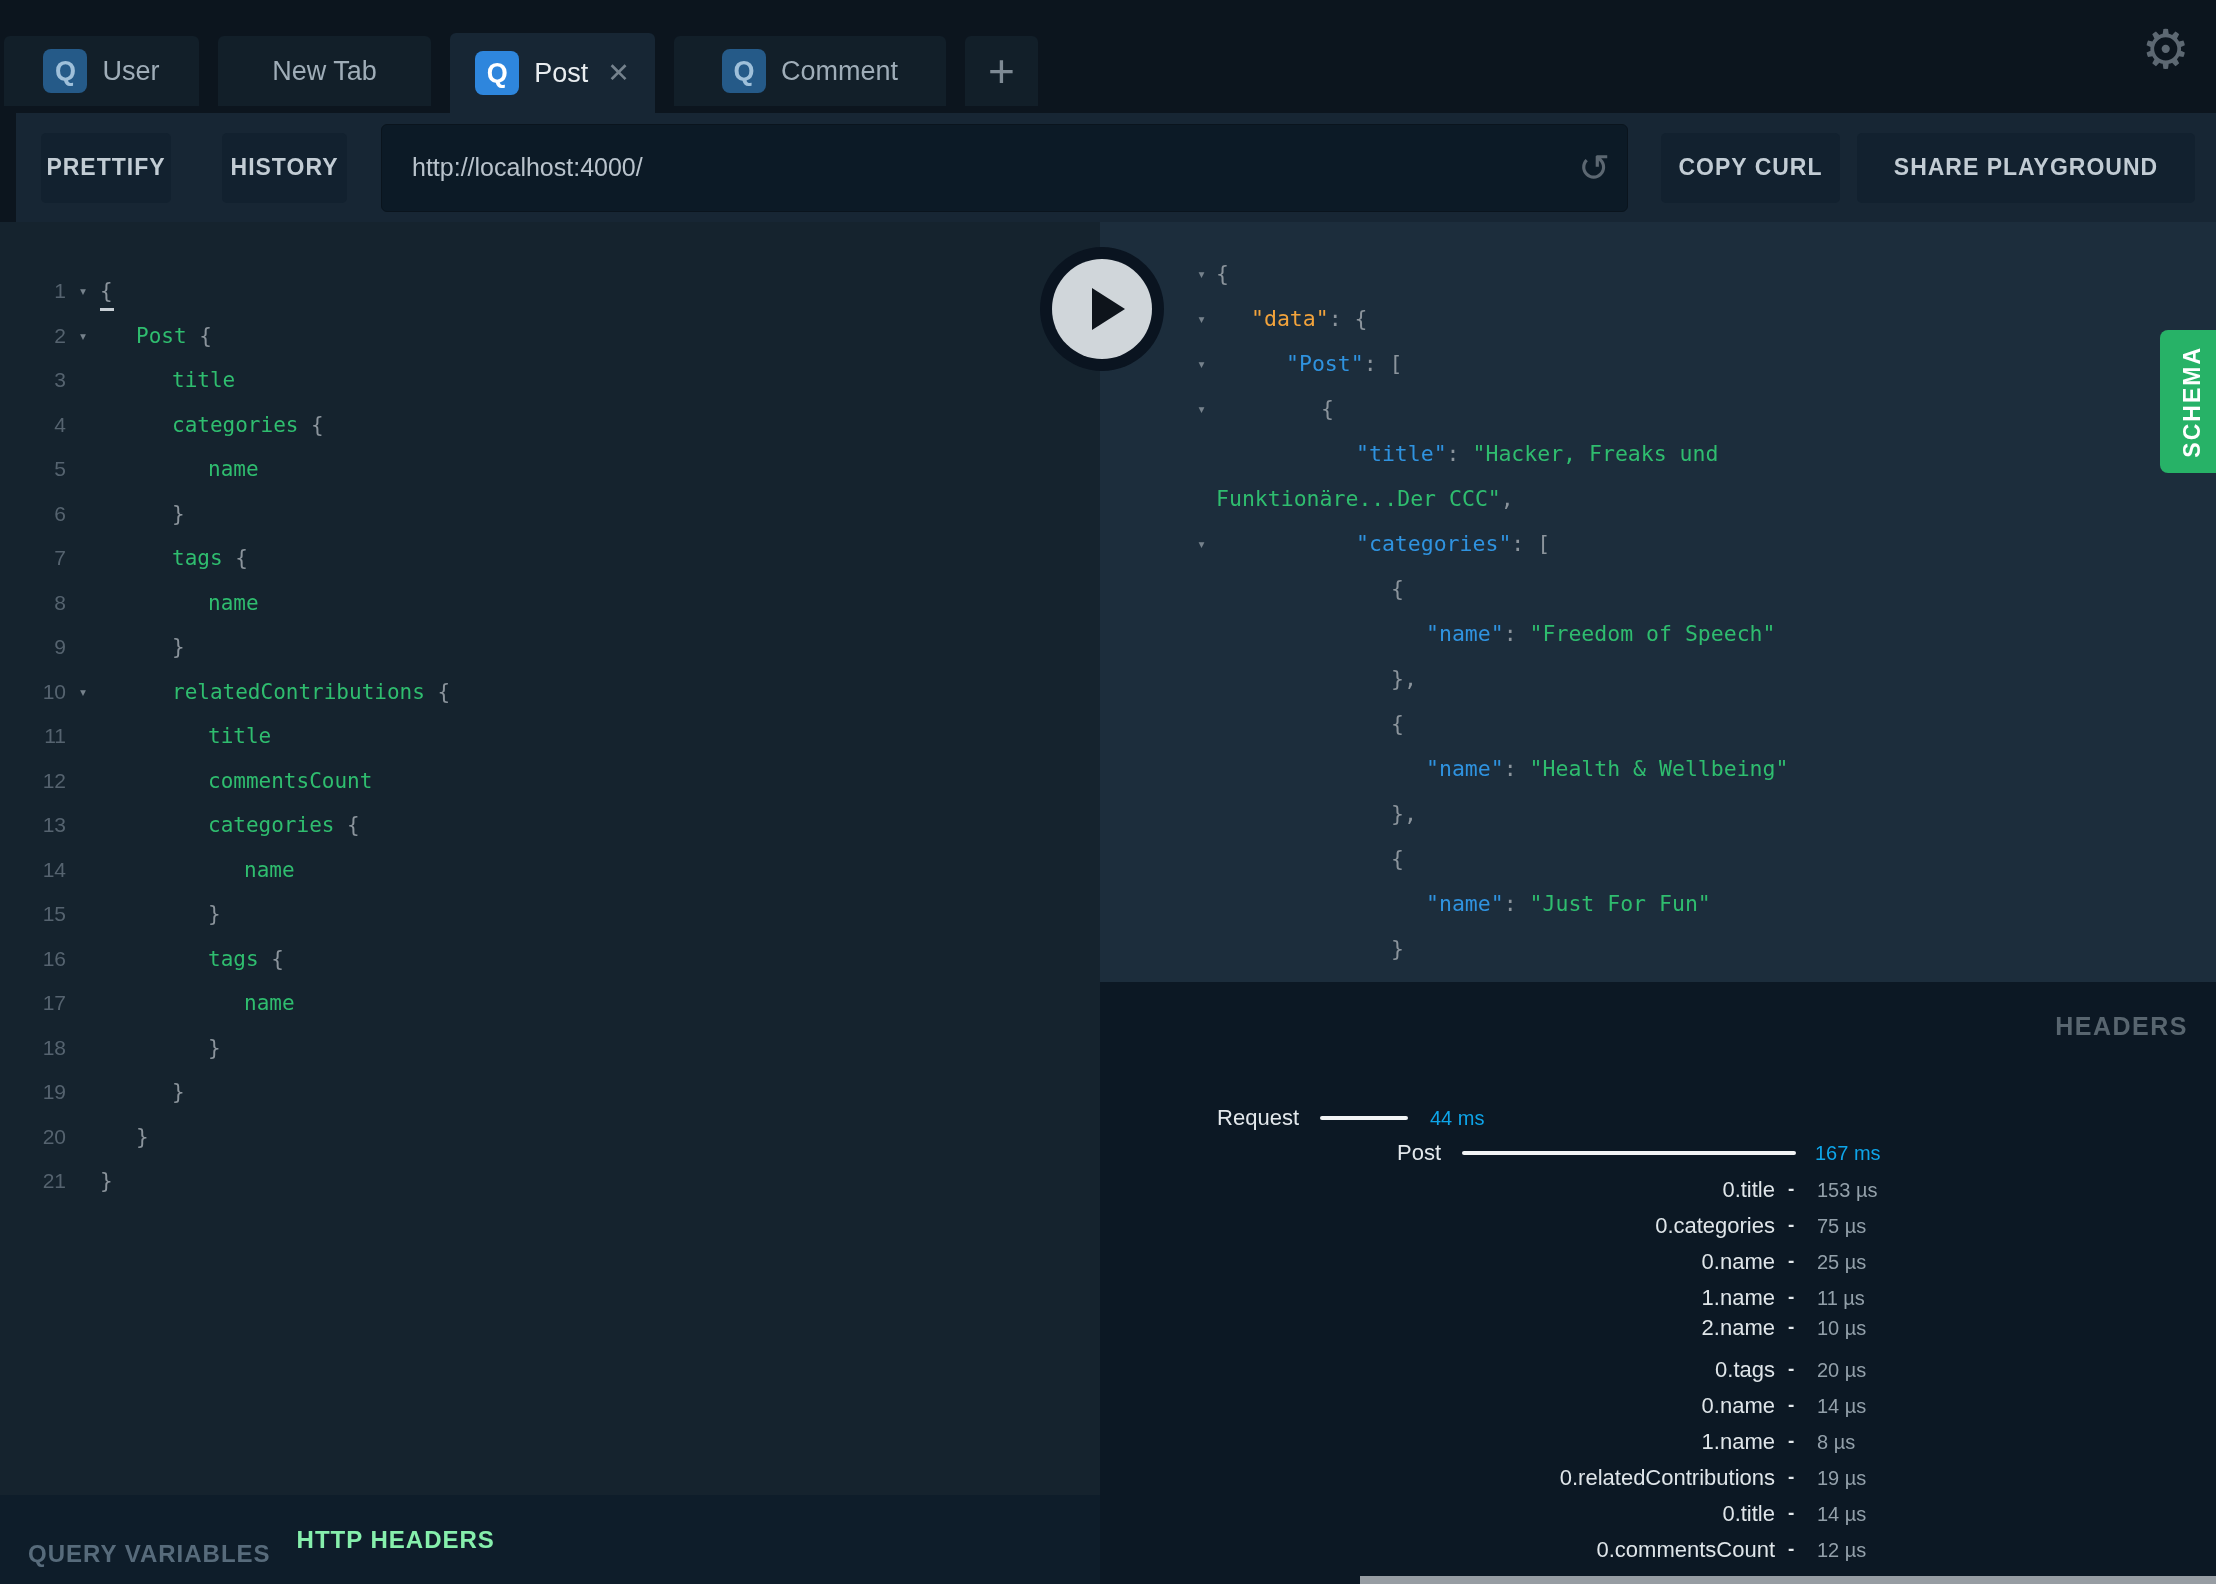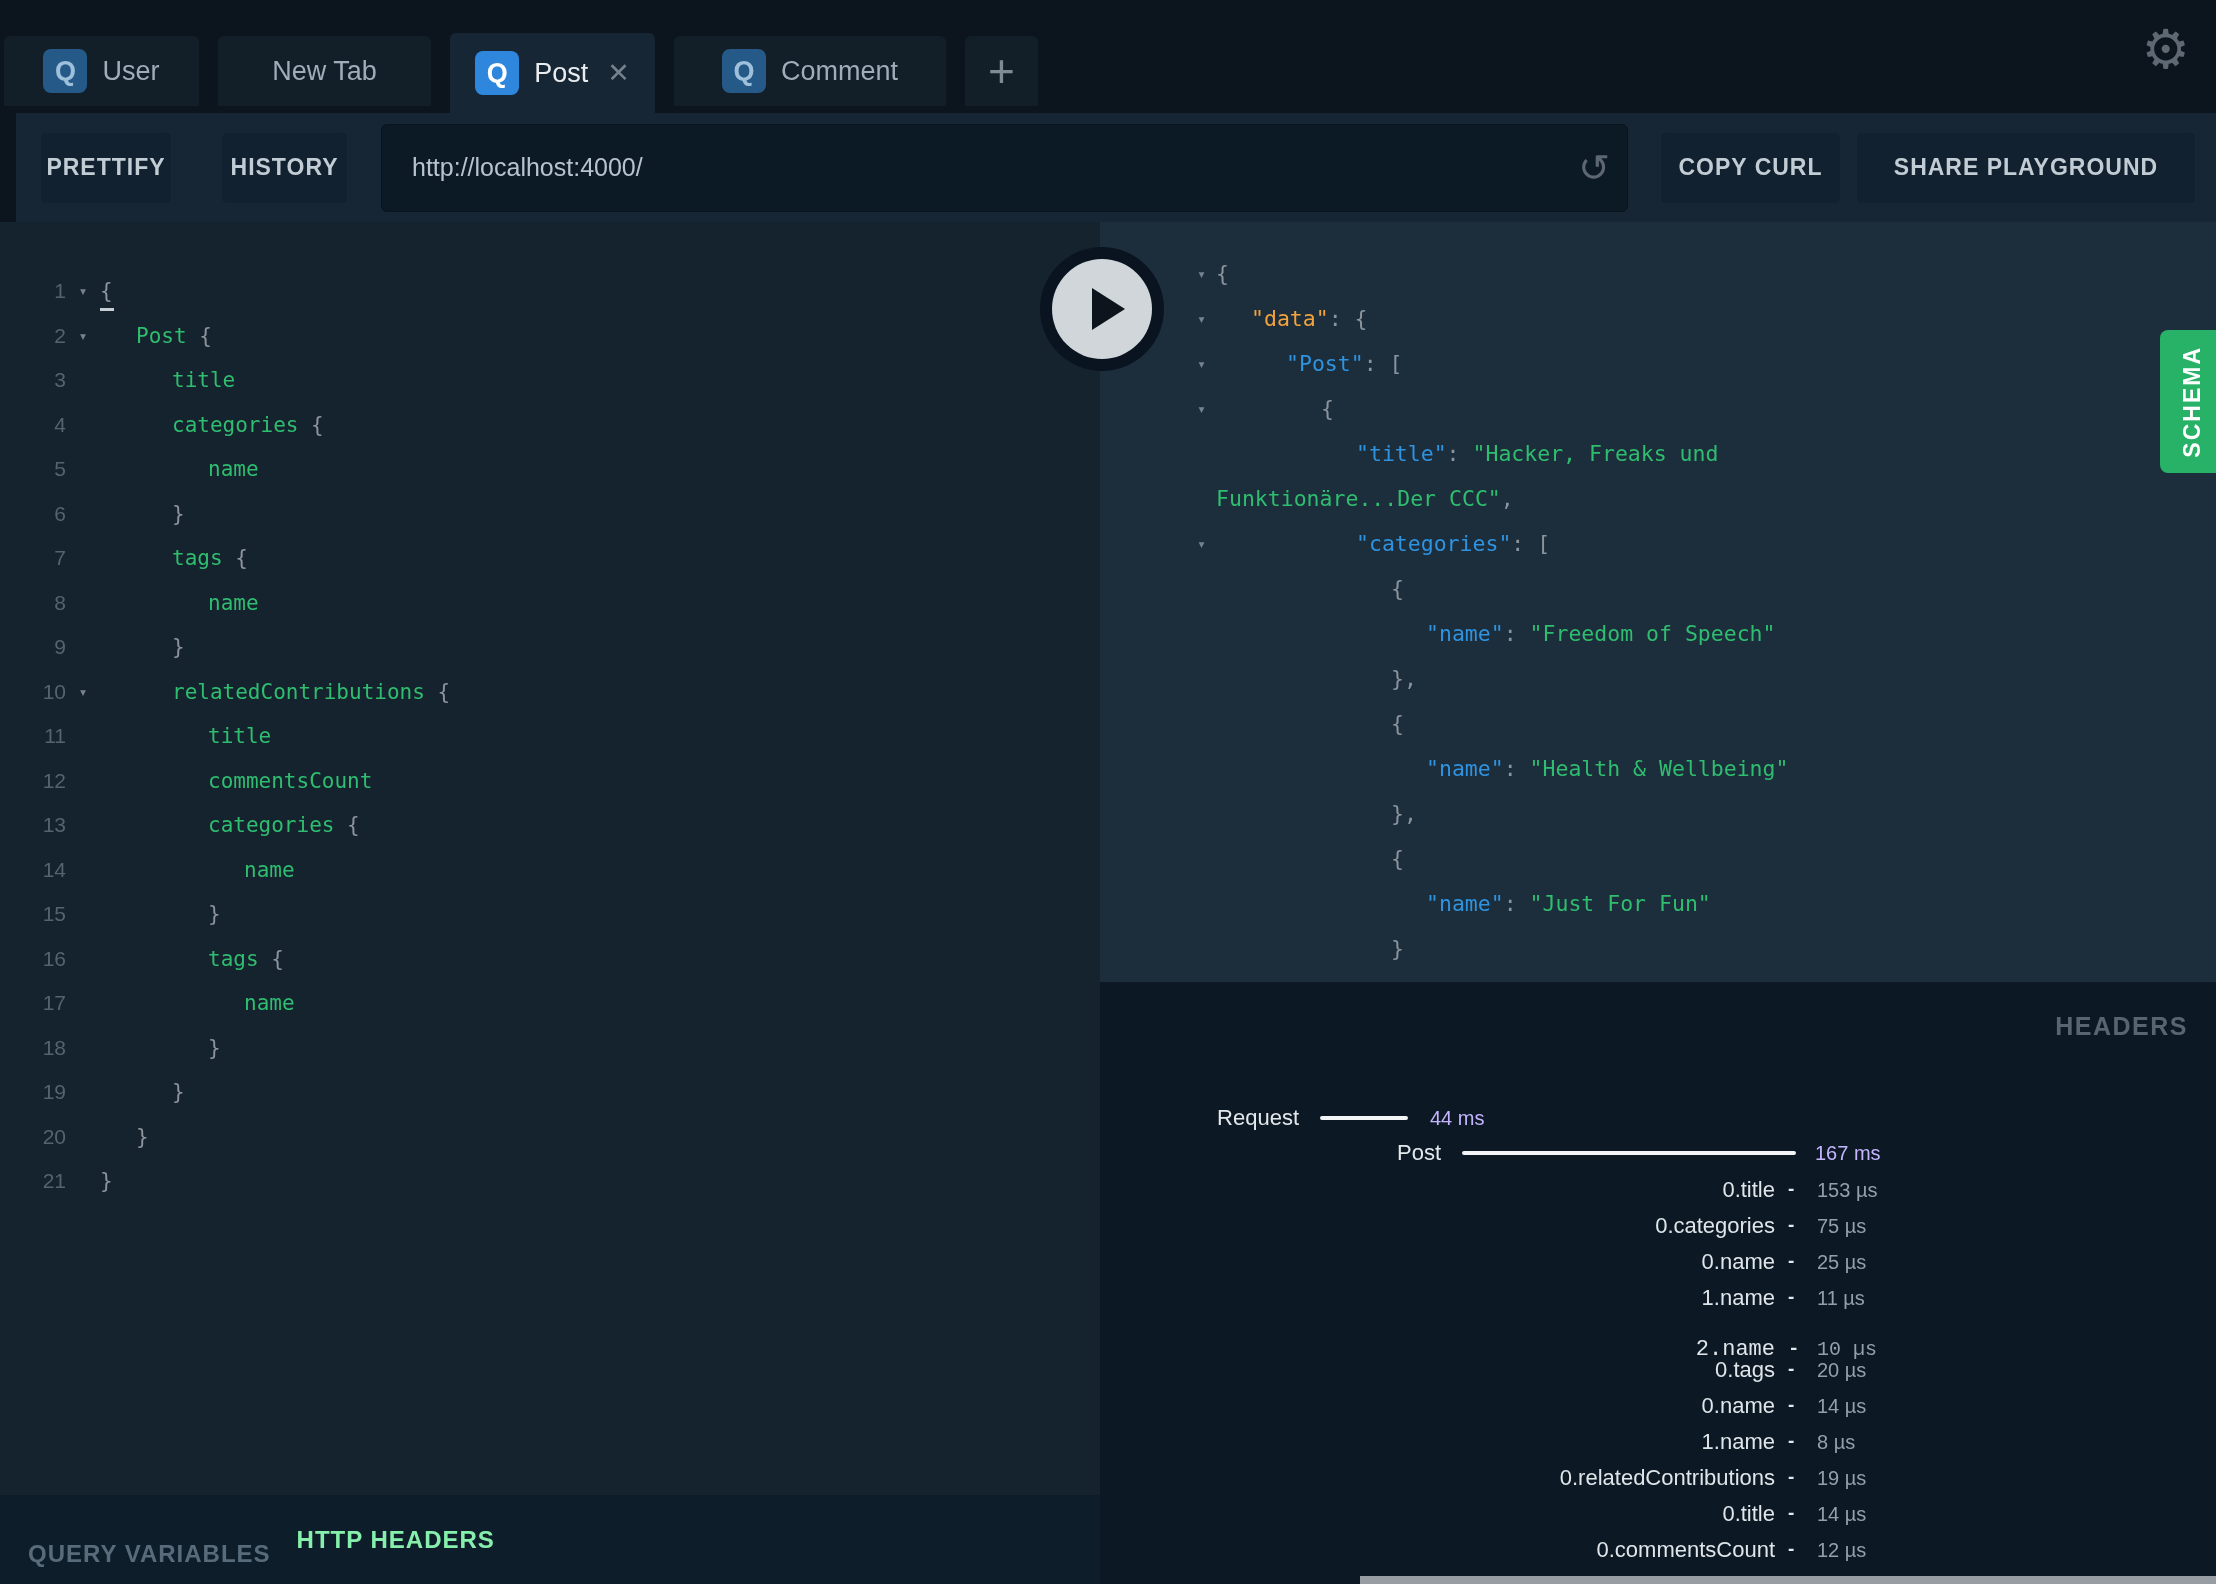--- a/index.html
+++ b/index.html
@@ -82,21 +82,21 @@
                font-size:23px;letter-spacing:2px;}
 
   
   .tracing{position:absolute;left:1100px;top:982px;width:1116px;height:602px;background:#0c1824;overflow:hidden;}
   .tracing-title{position:absolute;top:30px;right:28px;color:#58656f;font-size:25px;font-weight:bold;
                  letter-spacing:1.5px;}
   .span-row{position:absolute;left:0;width:100%;height:36px;}
   .span-label{position:absolute;color:#e3e8ec;font-size:22px;line-height:36px;white-space:nowrap;
               transform:translateX(-100%);}
   .span-bar{position:absolute;top:16px;height:4px;background:#f2f4f5;border-radius:2px;}
-  .span-value{position:absolute;color:#c4b5fd;font-size:20px;line-height:36px;white-space:nowrap;}
+  .span-value{position:absolute;color:#0ea5e9;font-size:20px;line-height:36px;white-space:nowrap;}
   .res-row{position:absolute;left:0;width:100%;height:36px;}
   .res-label{position:absolute;right:441px;color:#dfe5e9;font-size:22px;line-height:36px;white-space:nowrap;}
   .res-dash{position:absolute;left:688px;color:#e3e8ec;font-weight:bold;font-size:19px;line-height:34px;}
   .res-value{position:absolute;left:717px;color:#93a0aa;font-size:20px;line-height:36px;white-space:nowrap;}
   .hscroll{position:absolute;bottom:0;left:260px;right:0;height:8px;background:#979da3;cursor:pointer;}
 </style>
 </head>
 <body>
 
 <div class="app">
@@ -362,21 +362,21 @@
         <div class="res-row" style="top: 262px;">
           <span class="res-label">0.name</span>
           <span class="res-dash">-</span>
           <span class="res-value">25 µs</span>
         </div>
         <div class="res-row" style="top: 298px;">
           <span class="res-label">1.name</span>
           <span class="res-dash">-</span>
           <span class="res-value">11 µs</span>
         </div>
-        <div class="res-row" style="top: 350px; font-family: Liberation Mono, monospace;">
+        <div class="res-row" style="top: 328px;">
           <span class="res-label">2.name</span>
           <span class="res-dash">-</span>
           <span class="res-value">10 µs</span>
         </div>
         <div class="res-row" style="top: 370px;">
           <span class="res-label">0.tags</span>
           <span class="res-dash">-</span>
           <span class="res-value">20 µs</span>
         </div>
         <div class="res-row" style="top: 406px;">

